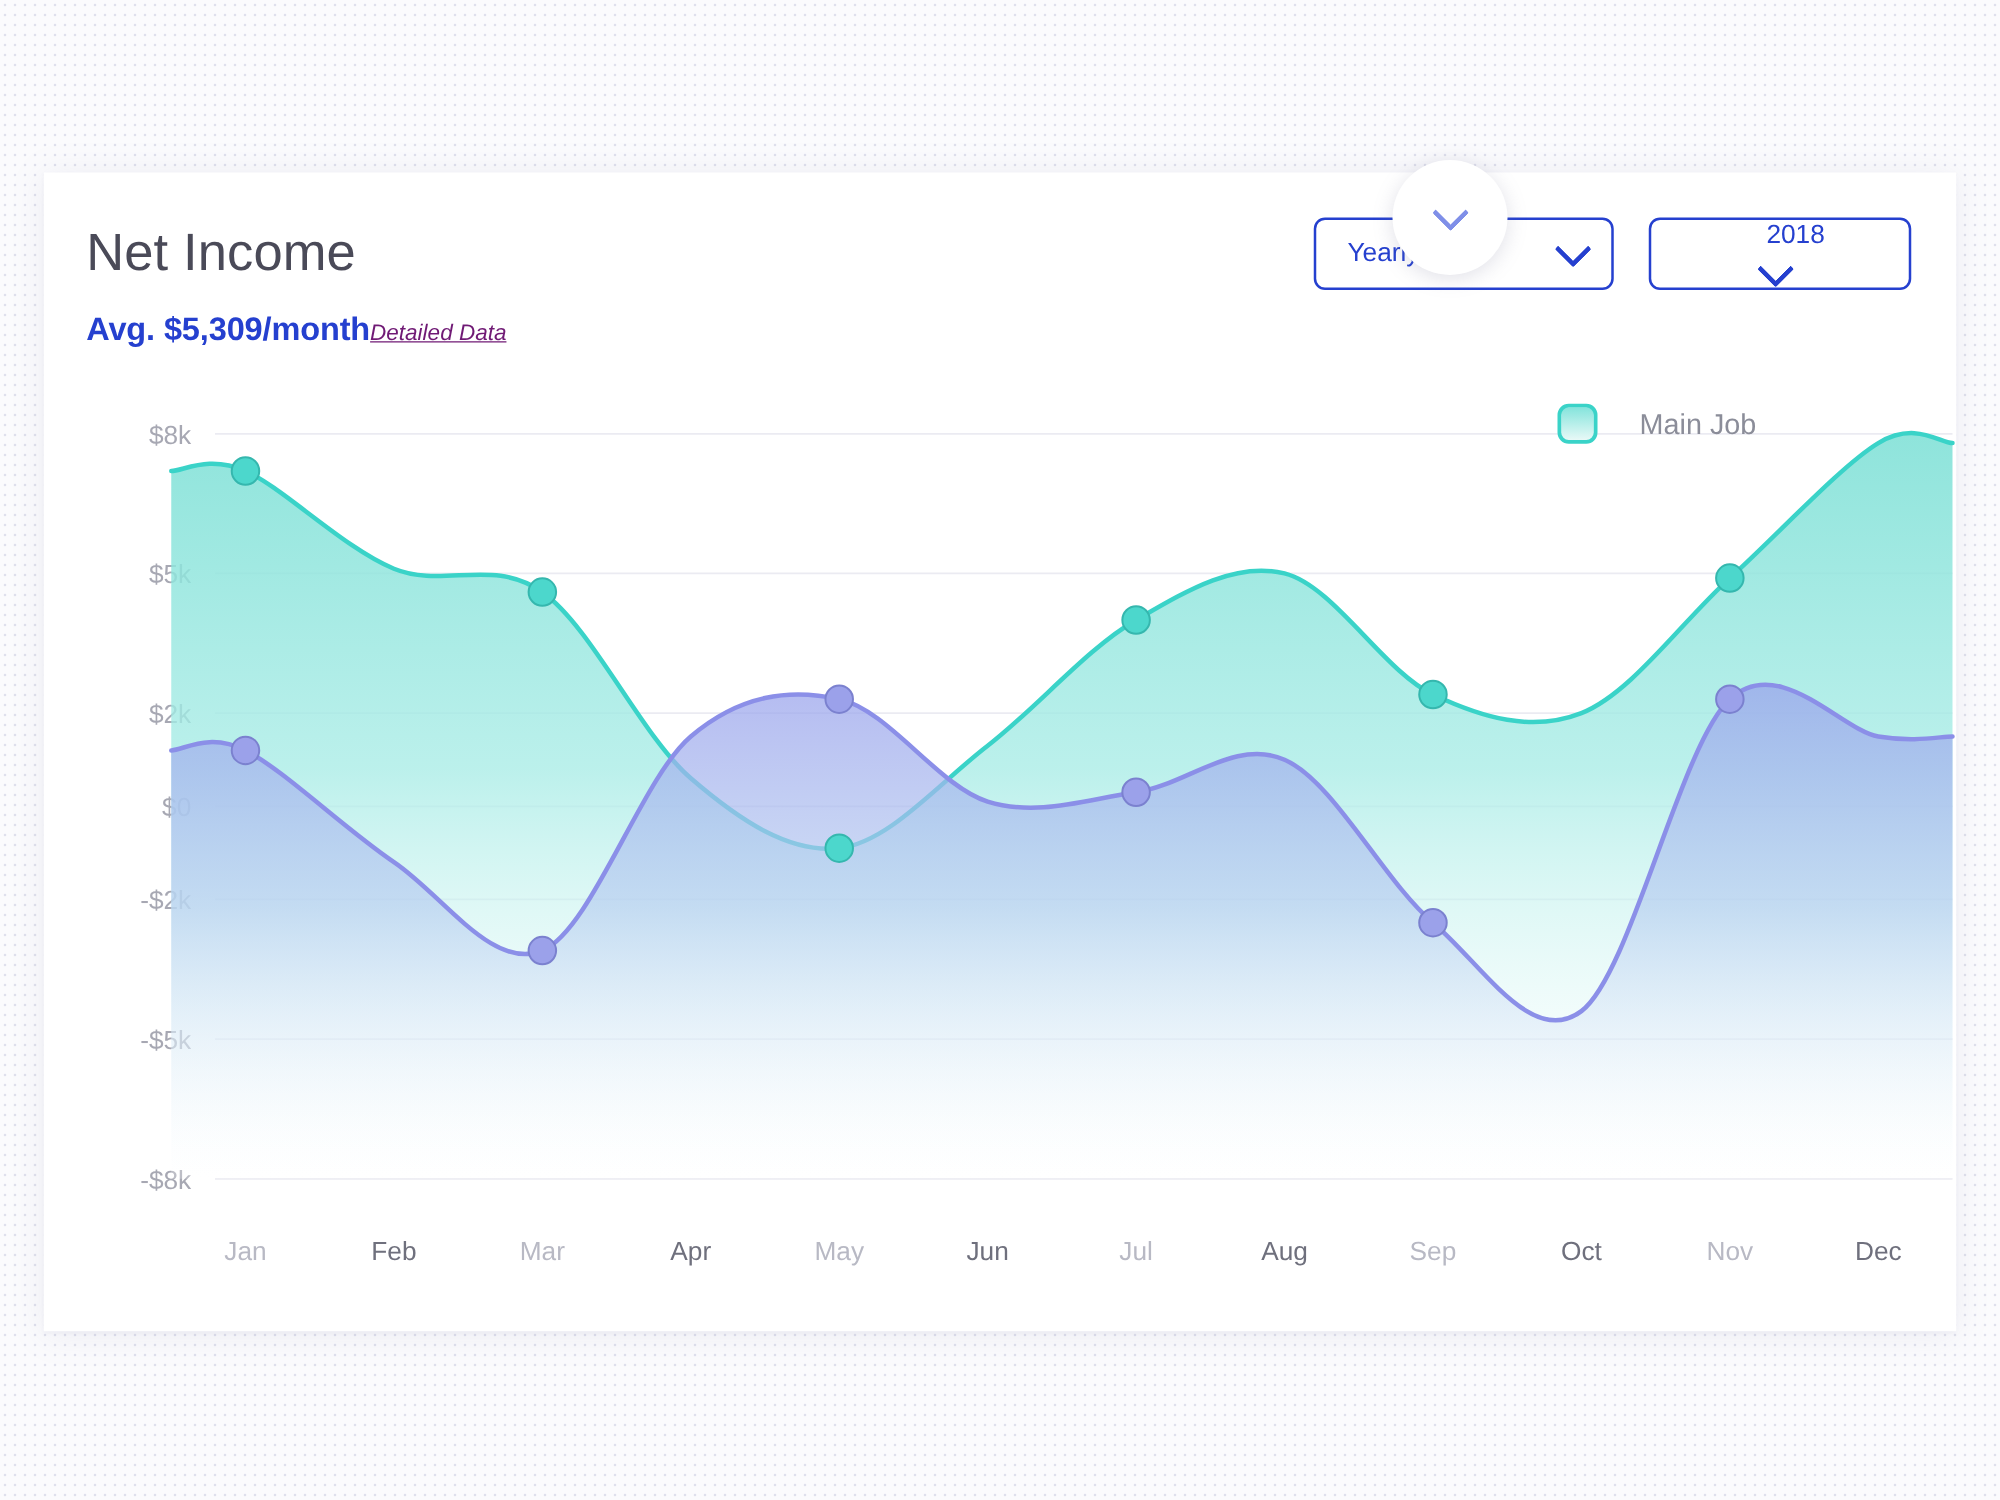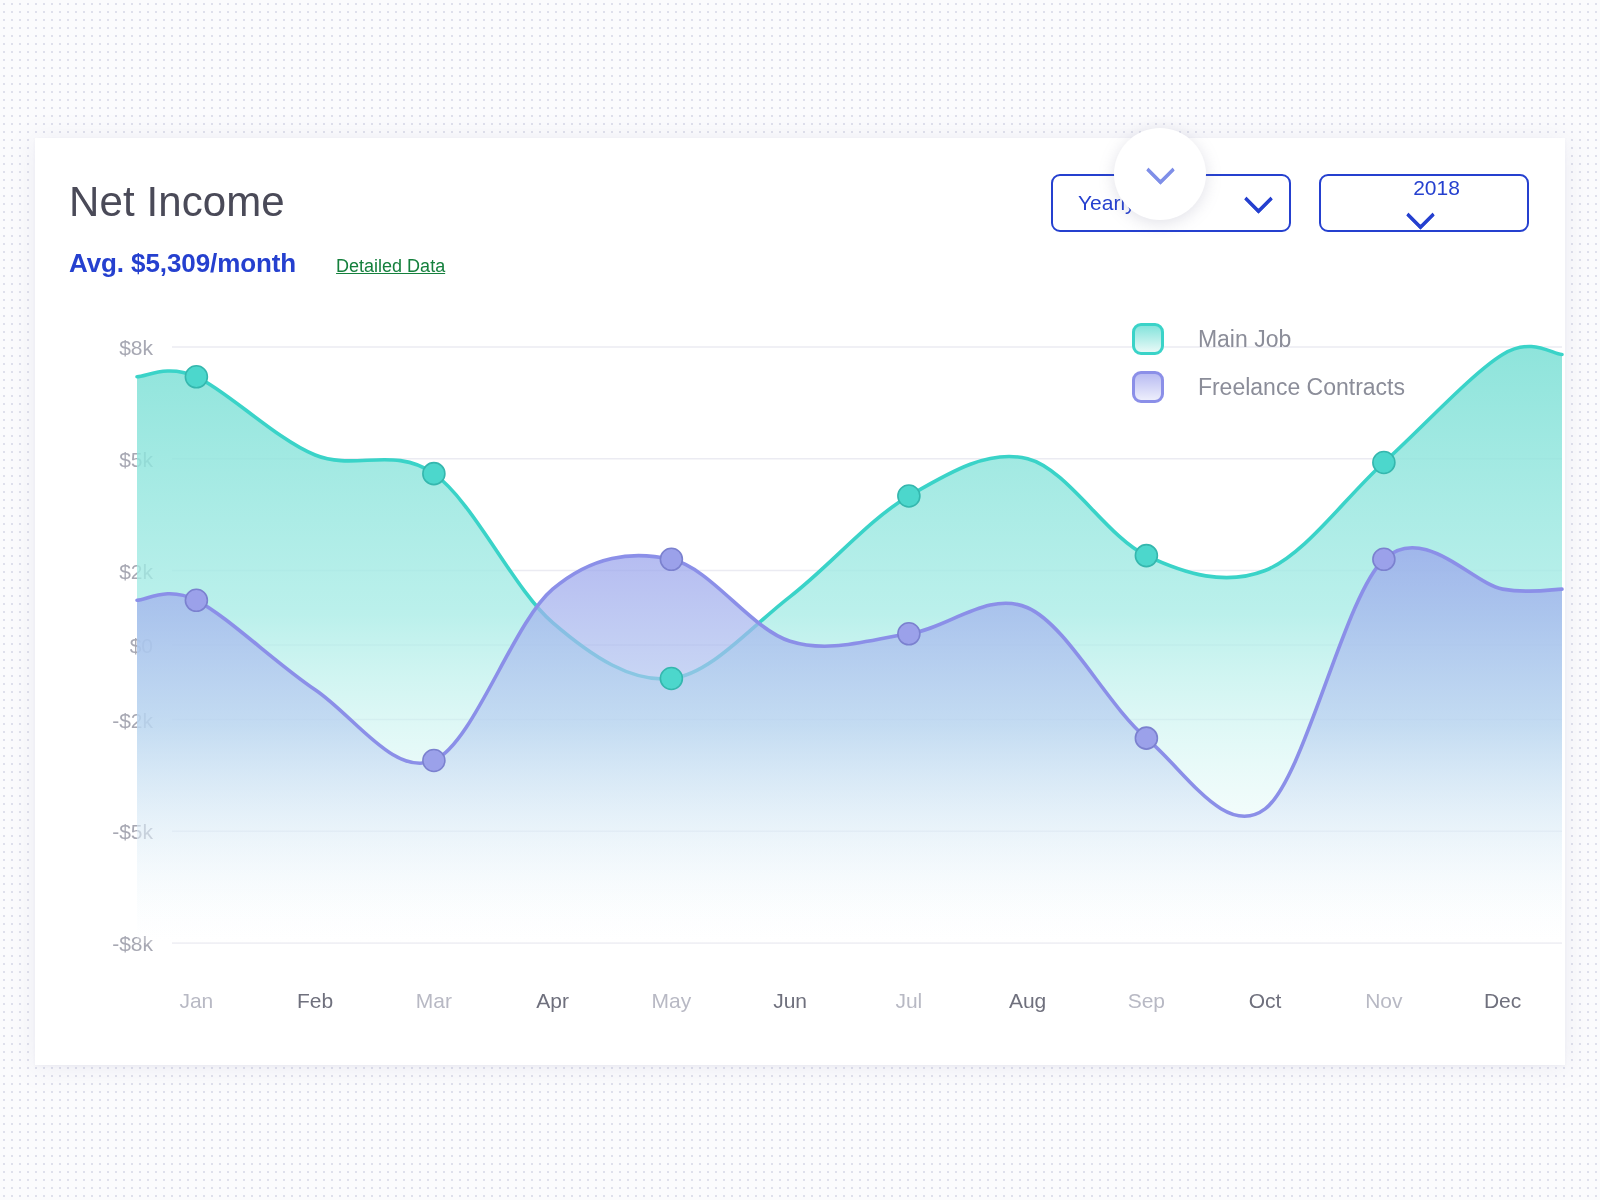--- a/index.html
+++ b/index.html
@@ -38,34 +38,34 @@
     font-weight: 400;
     letter-spacing: 0.1px;
     white-space: nowrap;
   }
   .avg-row {
     position: absolute;
     left: 34px;
     top: 110px;
     display: flex;
     align-items: baseline;
-    gap: 40px;
     white-space: nowrap;
   }
   .avg-value {
     font-size: 26px;
     font-weight: bold;
     color: #2540cf;
     letter-spacing: -0.1px;
   }
   .detail-link {
     font-size: 18px;
-    color: #15803d;
+    color: #701a75;
     text-decoration: underline;
     cursor: pointer;
+    font-style: italic;
   }
 
   
   .controls {
     position: absolute;
     right: 36px;
     top: 36px;
     display: flex;
     gap: 28px;
     align-items: center;
@@ -205,24 +205,20 @@
       <span class="dd-chev">
           <i class="chev"></i>
         </span>
     </div>
   </div>
 
   <div class="legend">
     <div class="legend-item">
       <span class="swatch teal"></span>
       <span class="legend-label">Main Job</span>
-    </div>
-    <div class="legend-item">
-      <span class="swatch purple"></span>
-      <span class="legend-label">Freelance Contracts</span>
     </div>
   </div>
 
   <div class="chart-wrap">
     <svg class="chart" id="chart-svg" width="1530" height="927" viewBox="0 0 1530 927">
         <defs>
           <linearGradient id="gradTeal" x1="0" y1="0" x2="0" y2="1">
             <stop offset="0" stop-color="#7ee0d6" stop-opacity="0.95"></stop>
             <stop offset="0.45" stop-color="#a8ece6" stop-opacity="0.85"></stop>
             <stop offset="1" stop-color="#ffffff" stop-opacity="0.15"></stop>

